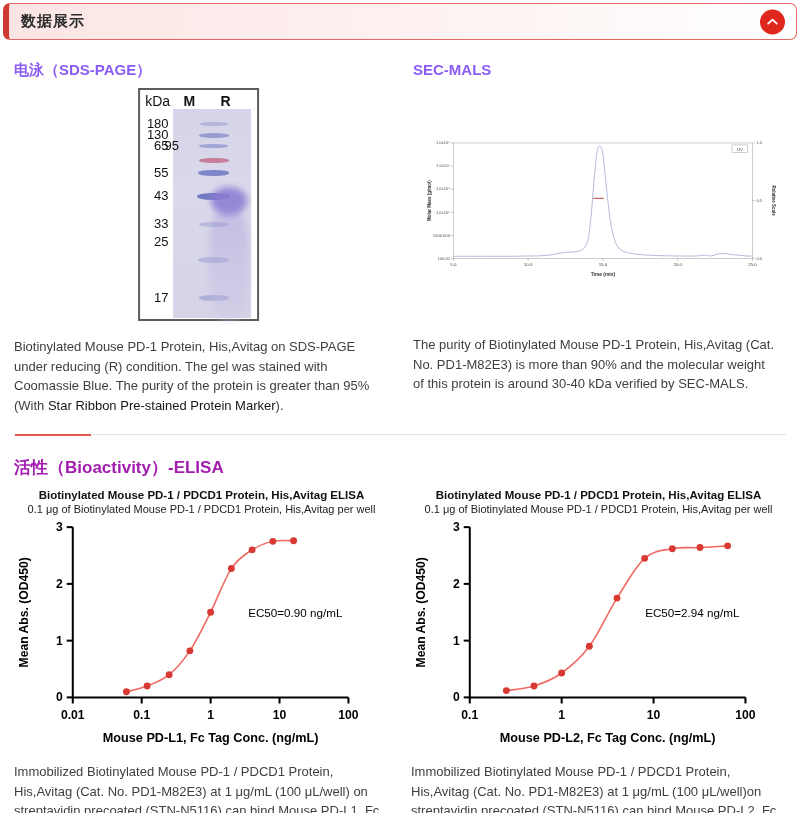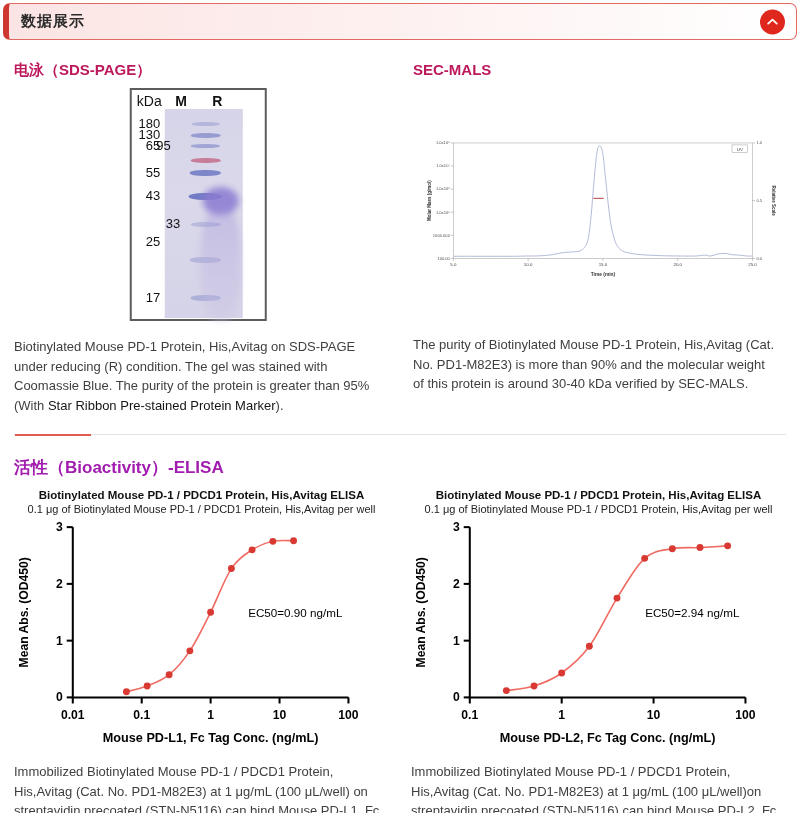--- a/index.html
+++ b/index.html
@@ -15,27 +15,27 @@
   }
   .header-title { font-size:15px; font-weight:bold; color:#2b2b2b; padding-left:12px; letter-spacing:1px; }
   .collapse-btn {
     position:absolute; right:11px; top:50%; transform:translateY(-50%);
     width:25px; height:25px; border-radius:50%; background:#df271d; border:none;
     display:flex; align-items:center; justify-content:center; cursor:pointer;
   }
 
   .content { padding:21px 14px 0 14px; }
   .top-grid { display:grid; grid-template-columns:1fr 1fr; column-gap:26px; }
-  .section-heading { font-size:15px; font-weight:bold; color:#be185d; margin-bottom:8px; }
+  .section-heading { font-size:15px; font-weight:bold; color:#8b5cf6; margin-bottom:8px; }
 
   
   .figure-area { height:243px; position:relative; }
   .gel-box {
     position:absolute; left:50%; transform:translateX(-52%); top:0;
-    width:137px; height:233px; background:#fff; border:2px solid #5c5c5c;
+    width:121px; height:233px; background:#fff; border:2px solid #5c5c5c;
   }
   .gel-strip { position:absolute; left:33px; top:19px; width:78px; height:209px;
     background:linear-gradient(180deg,#d6d4e8 0%,#dad8ea 40%,#d5d3e7 100%); }
   .gel-head { position:absolute; top:3px; font-size:14px; font-weight:bold; color:#111; }
   .gel-head.kda { left:3px; width:30px; text-align:center; font-weight:normal; }
   .gel-head.m { left:44px; }
   .gel-head.r { left:81px; }
   .gel-marker-label { position:absolute; left:0; width:29px; text-align:right; font-size:13px; color:#111; line-height:15px; }
   .gel-band { position:absolute; border-radius:45%; filter:blur(0.7px); }
   .gel-blob { position:absolute; border-radius:50%; filter:blur(3px); }
@@ -95,21 +95,21 @@
               </div>
             <div class="gel-head kda">kDa</div>
             <div class="gel-head m">M</div>
             <div class="gel-head r">R</div>
           <div class="gel-marker-label" style="top: 26px;">180</div>
               <div class="gel-marker-label" style="top: 37px;">130</div>
               <div class="gel-marker-label" style="top: 48px; padding-left: 25px;">95</div>
               <div class="gel-marker-label" style="top: 48px;">65</div>
               <div class="gel-marker-label" style="top: 75px;">55</div>
               <div class="gel-marker-label" style="top: 98px;">43</div>
-              <div class="gel-marker-label" style="top: 126px; margin-left: 20px;">33</div>
+              <div class="gel-marker-label" style="top: 126px;">33</div>
               <div class="gel-marker-label" style="top: 144px;">25</div>
               <div class="gel-marker-label" style="top: 200px;">17</div>
             </div>
         </div>
         <p class="caption"><span>Biotinylated Mouse PD-1 Protein, His,Avitag on SDS-PAGE under reducing (R) condition. The gel was stained with Coomassie Blue. The purity of the protein is greater than 95% (With </span><span class="marker-name">Star Ribbon Pre-stained Protein Marker</span><span>).</span></p>
       </div>
 
       <div>
         <div class="section-heading">SEC-MALS</div>
         <div class="sec-chart-wrap">

